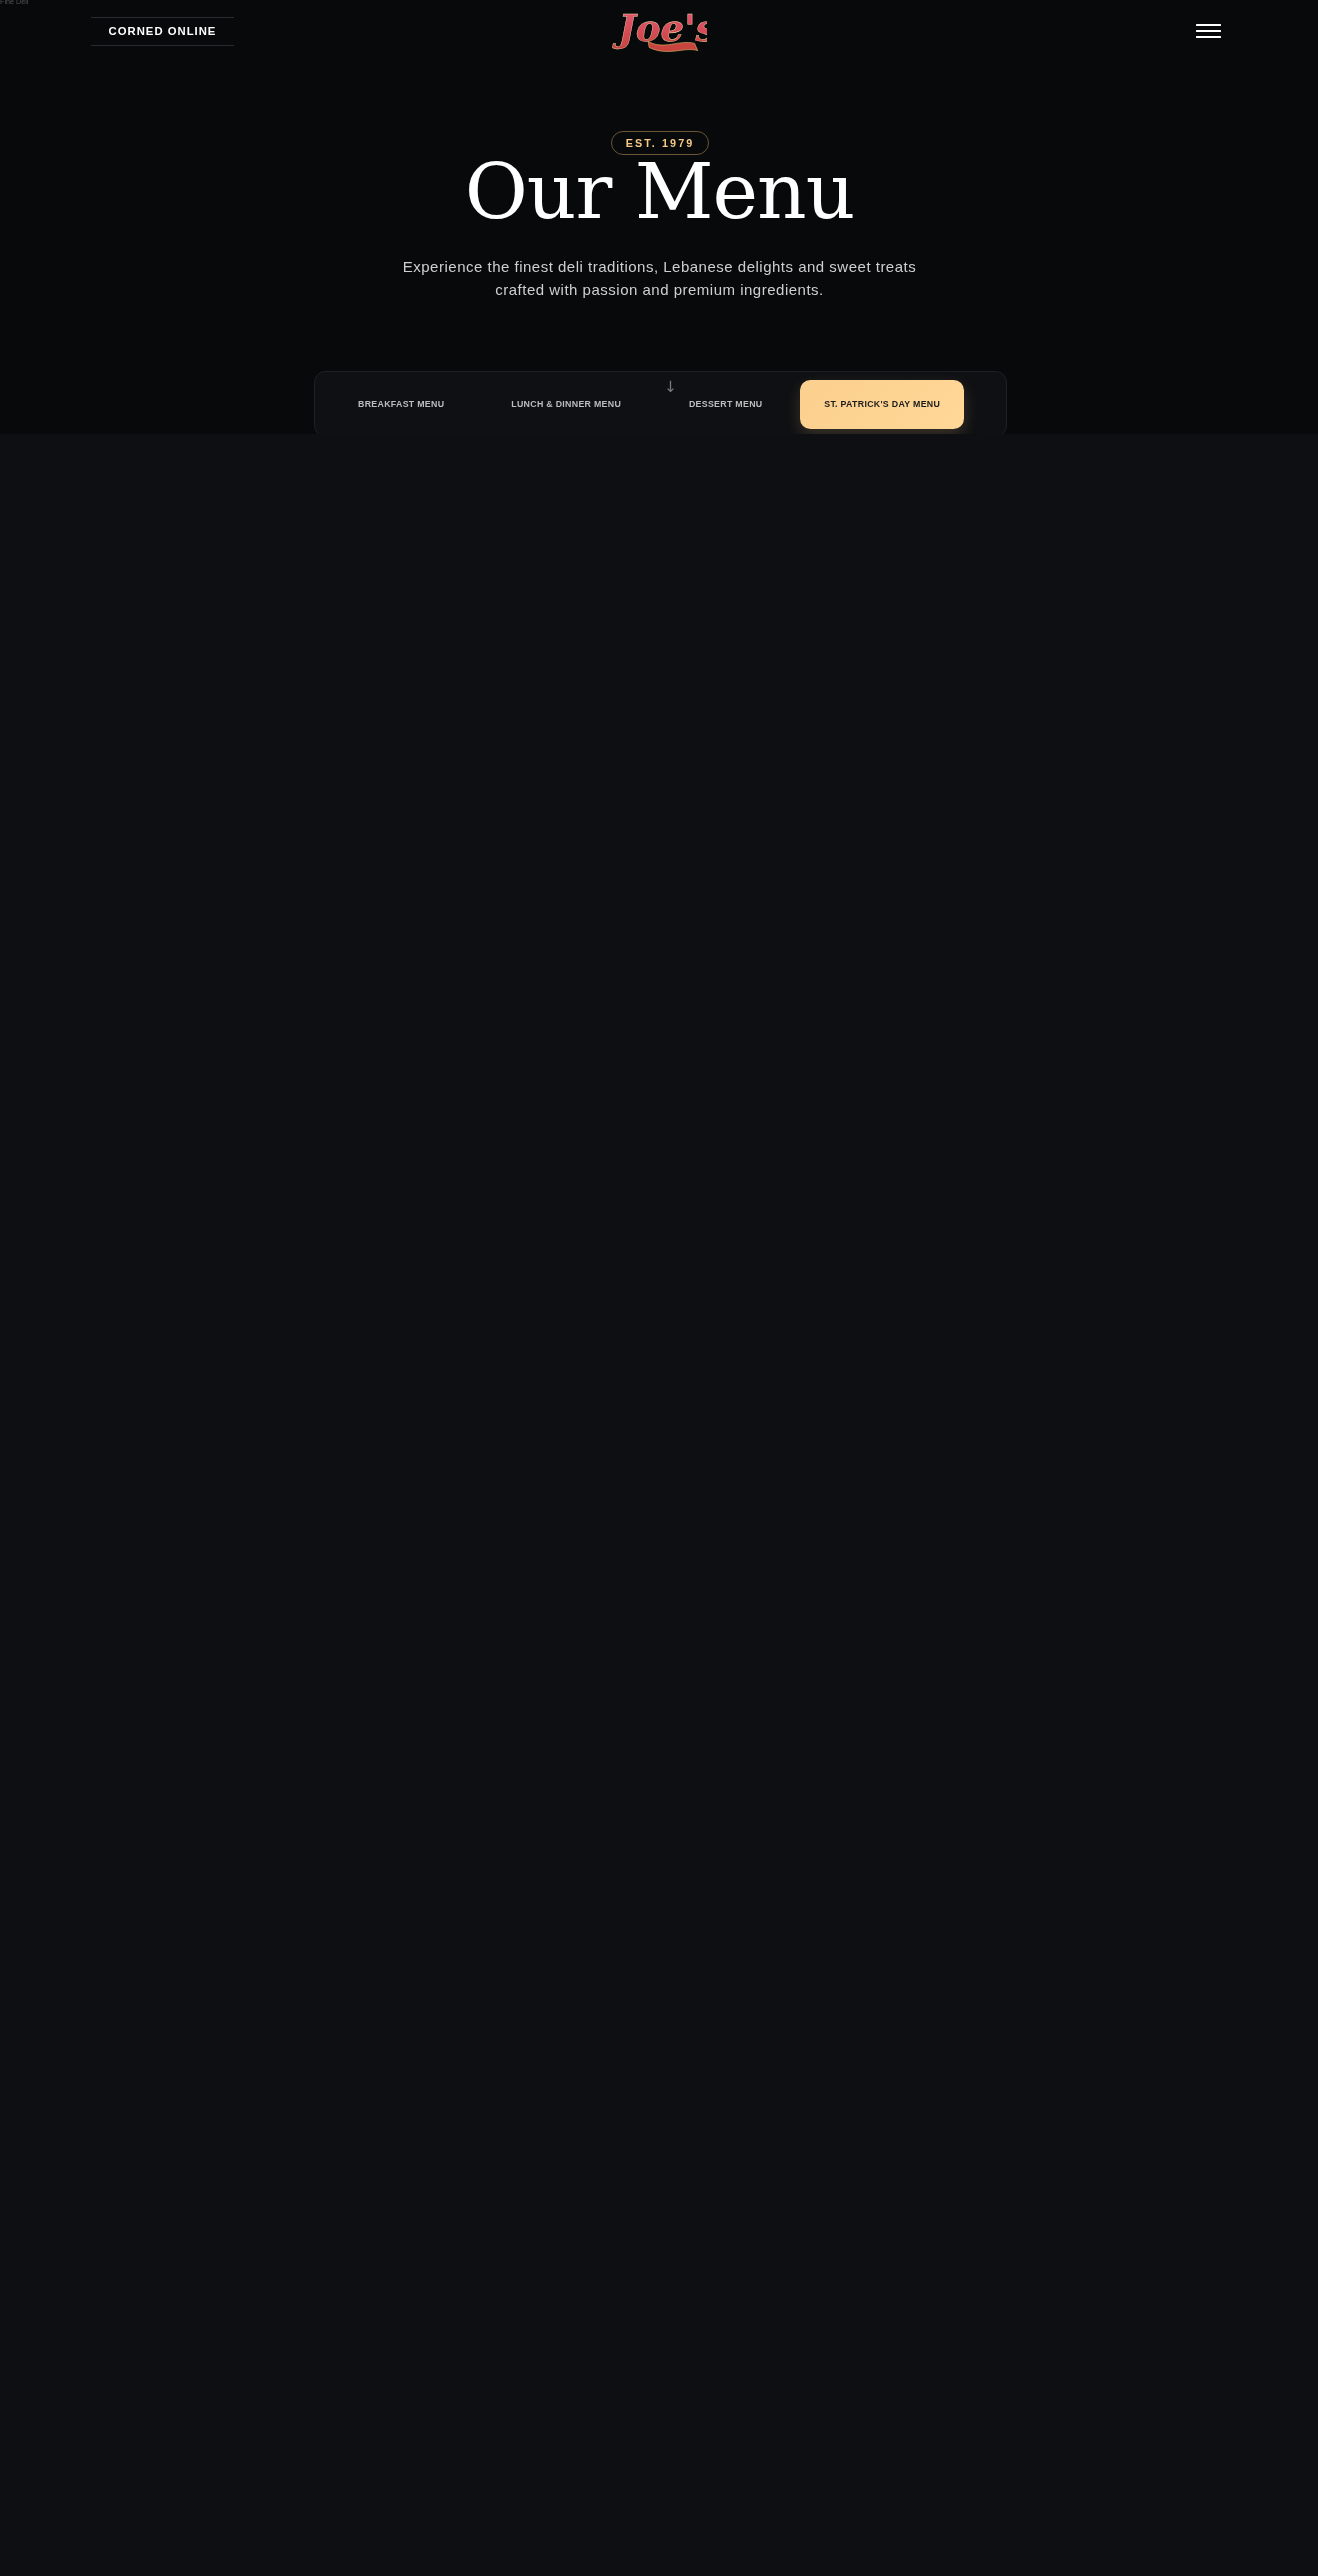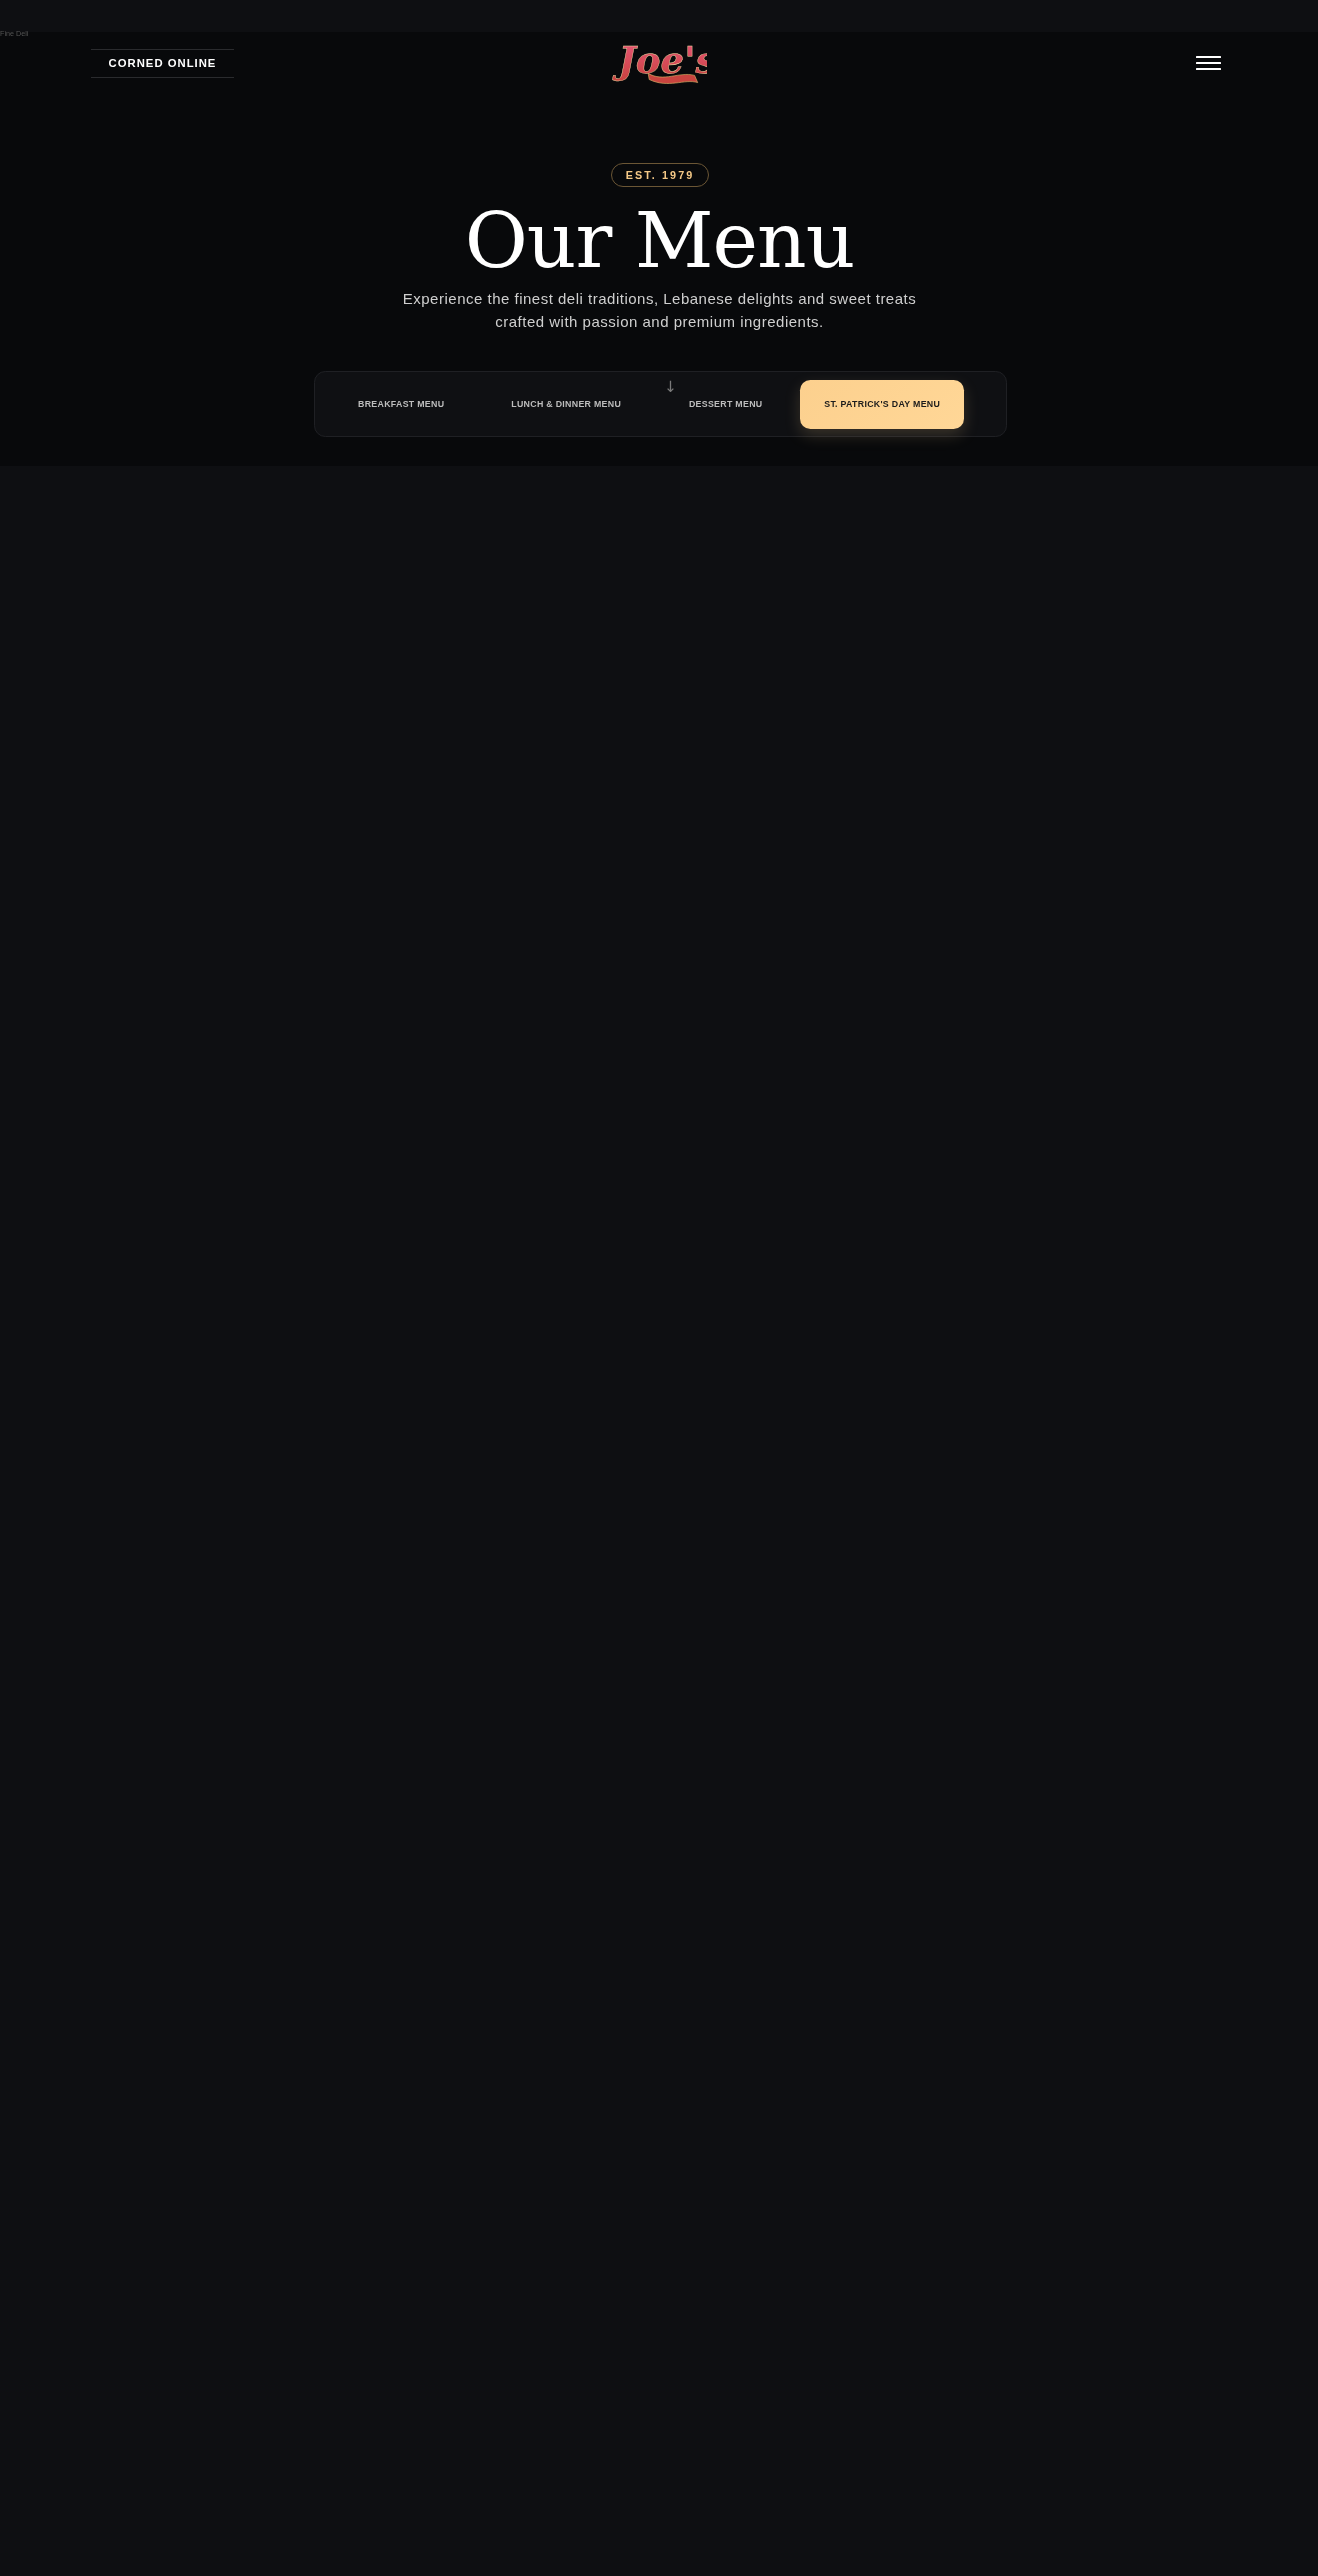--- a/index.html
+++ b/index.html
@@ -1,33 +1,33 @@
 <!DOCTYPE html>
 <html style="font-size:8.2px"><head>
 <meta charset="utf-8">
 <style>
   * { box-sizing: border-box; margin: 0; padding: 0; }
   html, body { width: 1319px; background: #0e0f12; }
   body { font-family: "DejaVu Sans", sans-serif; color: #fff; position: relative; }
 
   
-  .hero { position: relative; height: 434px; background: #08090b; margin-top: 32px; }
+  .hero { position: relative; height: 434px; background: #08090b; }
   .tiny-alt { position: absolute; left: 0; top: -3.1px; font-size: 7.2px; color: #555; font-family: "Liberation Sans", sans-serif; }
   .order-btn { position: absolute; left: 91px; top: 16.5px; width: 143px; height: 29px;
     border-top: 0.5px solid #2a2b2e; border-bottom: 0.5px solid #2a2b2e;
     display: flex; align-items: center; justify-content: center;
     font-family: "Liberation Sans", sans-serif; font-size: 11.3px; letter-spacing: 1px; color: #fff; font-weight: 600; }
   .logo-top { position: absolute; left: 612px; top: 3.1px; width: 95px; height: 57px; }
   .hamburger { position: absolute; left: 1196px; top: 24px; width: 25px; height: 14.4px; display: flex; flex-direction: column; justify-content: space-between; cursor: pointer; }
   .hamburger span { display: block; height: 2.1px; background: #fff; border-radius: 0.5px; }
 
   .est-badge { position: absolute; left: 611px; top: 131px; width: 98px; height: 24px; border: 0.5px solid #6b5635; border-radius: 12.4px;
     display: flex; align-items: center; justify-content: center; font-family: "Liberation Sans", sans-serif; font-weight: 700;
     font-size: 10.8px; letter-spacing: 2.1px; color: #f5c987; }
-  .page-title { position: absolute; left: 0; width: 1319px; top: 170px; text-align: center; font-family: "DejaVu Serif", serif;
+  .page-title { position: absolute; left: 0; width: 1319px; top: 153px; text-align: center; font-family: "DejaVu Serif", serif;
     font-size: 77px; font-weight: 400; color: #fff; letter-spacing: -1px; line-height: 77px; }
   .subtitle { position: absolute; left: 402px; width: 515px; top: 255px; text-align: center; font-family: "Liberation Sans", sans-serif;
     font-size: 15px; line-height: 23px; color: #cfcfcf; font-weight: 300; letter-spacing: 0.5px; }
 
   
   .tabs { position: absolute; left: 314px; top: 371px; width: 693px; height: 66px; background: #0f1013; border: 0.5px solid #1f2024;
     border-radius: 11.3px; display: flex; align-items: center; padding: 0 6.2px; }
   .tab { flex: 0 0 auto; height: 49px; display: flex; align-items: center; justify-content: center; font-family: "Liberation Sans", sans-serif;
     font-weight: 700; font-size: 8.8px; letter-spacing: 0.3px; color: #bdbdbd; border-radius: 10.3px; cursor: pointer; }
   .tab-breakfast { width: 160px; margin-left: 0; }

